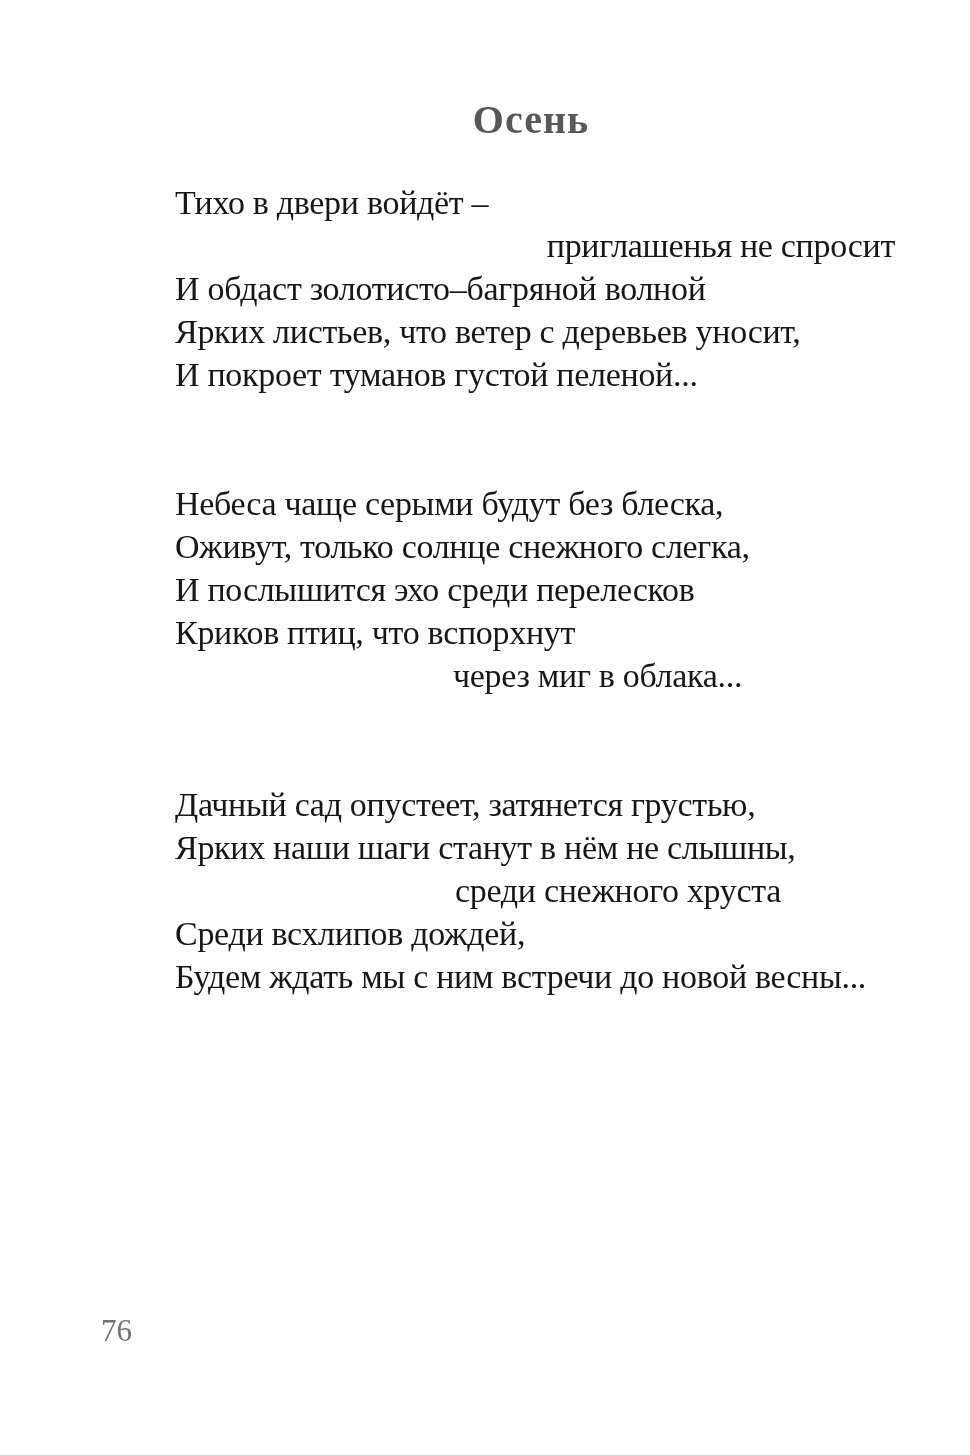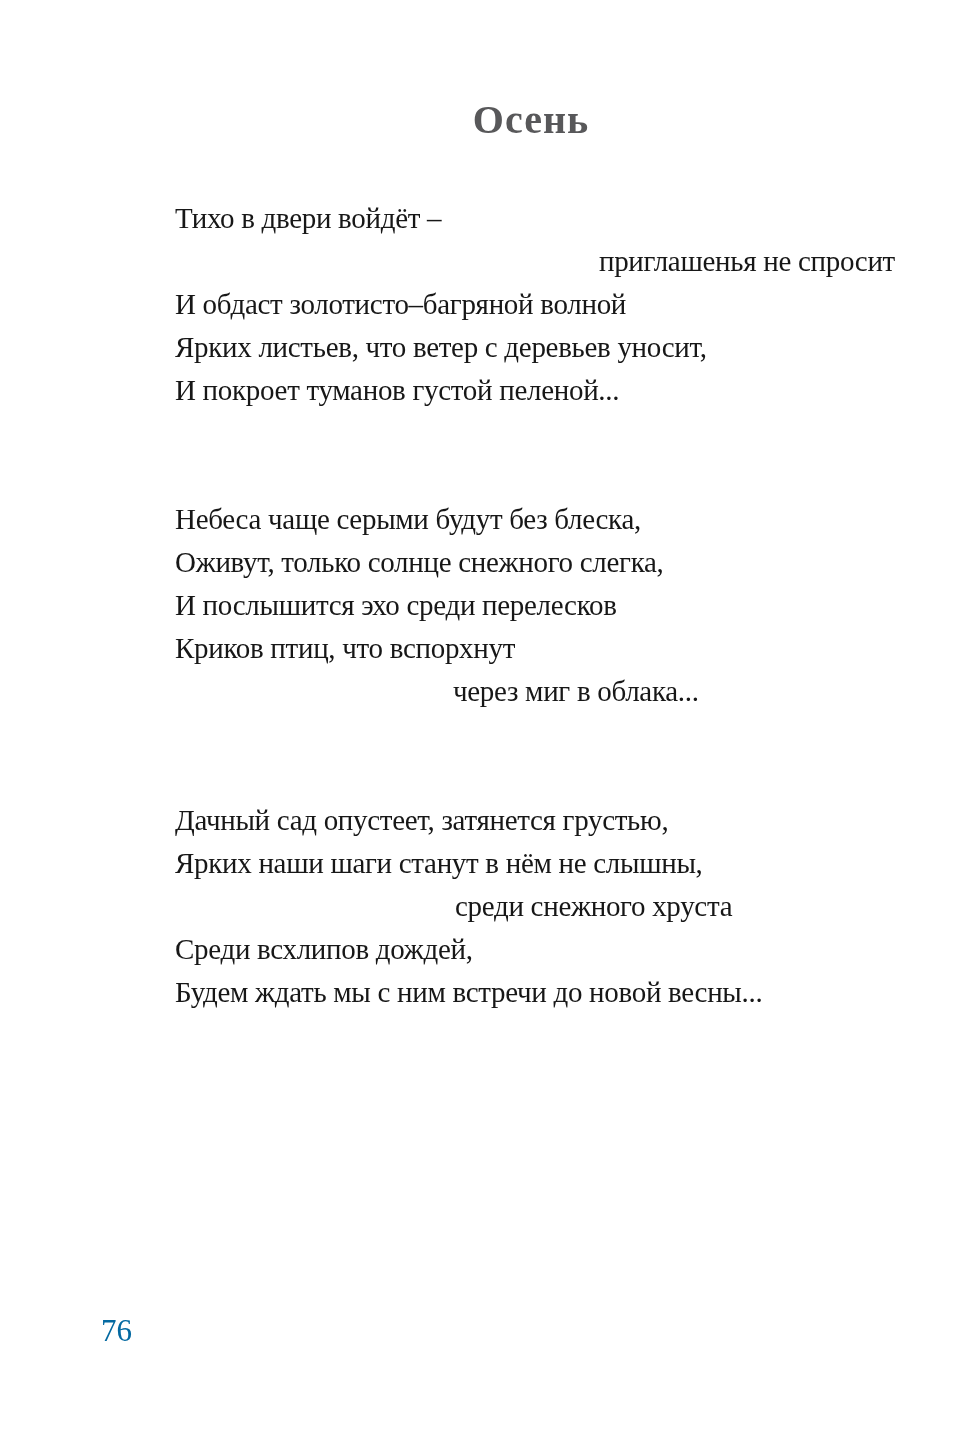--- a/index.html
+++ b/index.html
@@ -22,23 +22,23 @@
     width: 100%;
     text-align: center;
     font-size: 40px;
     font-weight: bold;
     letter-spacing: 1px;
     color: #58585a;
   }
   .poem-body {
     position: absolute;
     left: 175px;
-    top: 197px;
+    top: 181px;
     width: 720px;
-    font-size: 29px;
+    font-size: 34px;
     line-height: 43px;
     letter-spacing: -0.3px;
     color: #171717;
   }
   .stanza {
     margin: 0 0 86px 0;
   }
   .poem-line {
     white-space: nowrap;
   }
@@ -73,14 +73,14 @@
       </div>
       <div class="stanza">
         <div class="poem-line" style="padding-left: 0px;">Дачный сад опустеет, затянется грустью,</div>
         <div class="poem-line" style="padding-left: 0px;">Ярких наши шаги станут в нём не слышны,</div>
         <div class="poem-line" style="padding-left: 280px;">среди снежного хруста</div>
         <div class="poem-line" style="padding-left: 0px;">Среди всхлипов дождей,</div>
         <div class="poem-line" style="padding-left: 0px;">Будем ждать мы с ним встречи до новой весны...</div>
       </div>
     </div>
 
-  <div class="page-number" style="color: #0369a1;">76</div>
+  <div class="page-number" style="color: #737373;">76</div>
 </div>
 
 </body></html>

